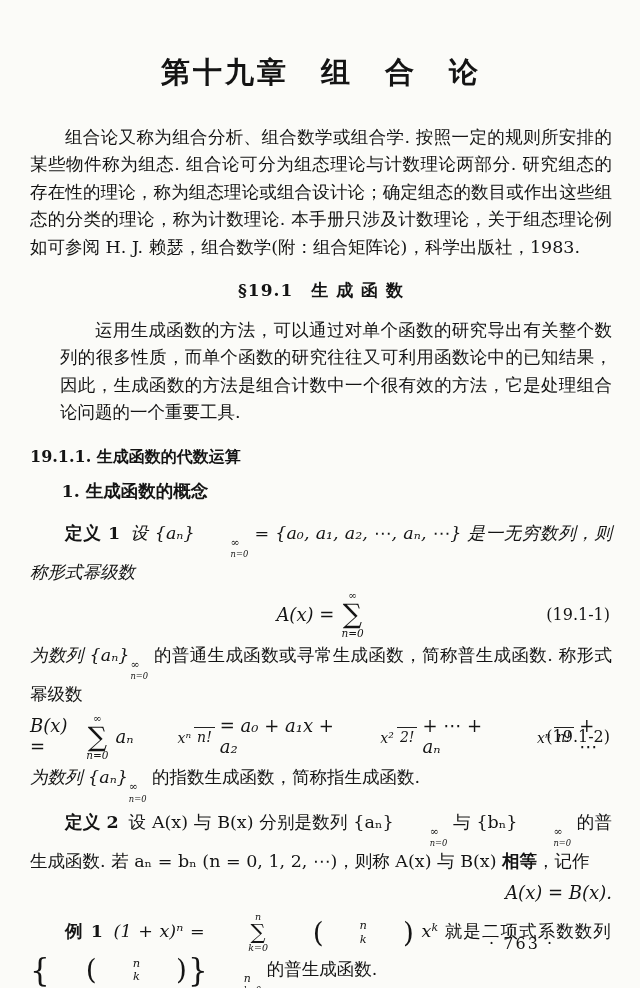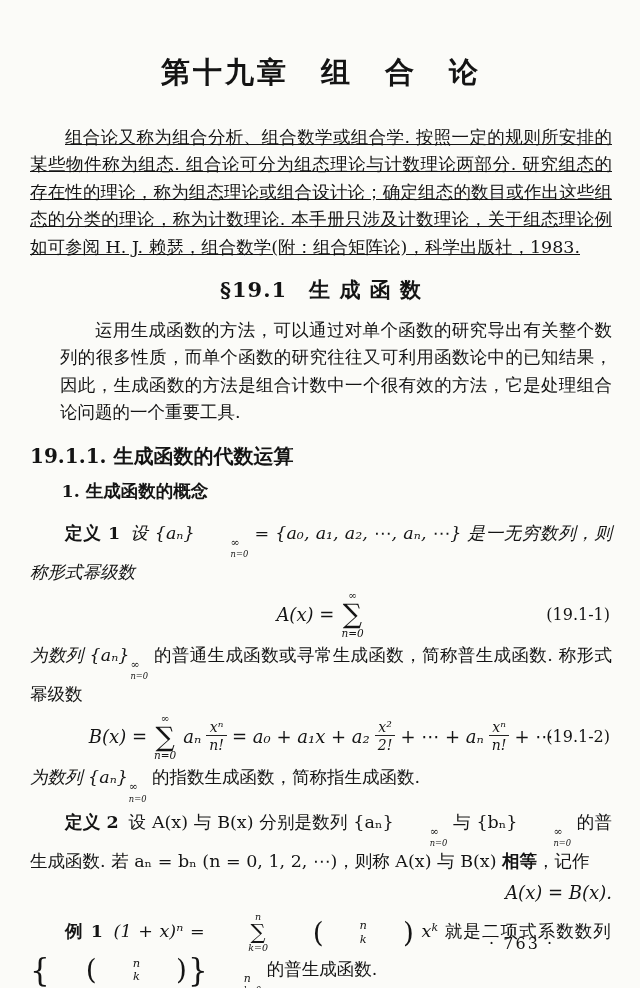--- a/index.html
+++ b/index.html
@@ -11,48 +11,48 @@
   }
   .page{padding:50px 28px 0 30px;box-sizing:border-box;}
   .chapter-title{
     text-align:center;font-size:29px;font-weight:bold;
     letter-spacing:3px;margin:0;line-height:44px;
   }
   .body-text{
     font-size:17.5px;line-height:27.4px;text-align:justify;margin:0;
   }
   .indent{text-indent:2em;}
-  .intro{margin-top:30px;text-decoration:underline;}
+  .intro{margin-top:30px;}
   .sec-heading{
-    text-align:center;font-size:21px;font-weight:bold;
+    text-align:center;font-size:17px;font-weight:bold;
     margin:14px 0 12px;line-height:30px;letter-spacing:1px;
   }
   .sec-intro{margin-top:9px;margin-left:30px;}
-  .subsec-heading{font-size:20px;font-weight:bold;margin:16px 0 0;line-height:27px;}
+  .subsec-heading{font-size:16px;font-weight:bold;margin:16px 0 0;line-height:27px;}
   .point-heading{font-size:17.5px;font-weight:bold;margin:8px 0 16px;text-indent:1.8em;line-height:26px;}
   .para{margin-top:5px;}
   .term-label{font-weight:bold;margin-right:4px;}
   .bold{font-weight:bold;}
   .mi{font-style:italic;}
 
   
   .equation{position:relative;display:flex;justify-content:center;align-items:center;margin:3px 0;min-height:48px;}
   .eq-body{display:inline-flex;align-items:center;gap:5px;font-size:18px;font-style:italic;}
   .eq-label{position:absolute;right:2px;top:50%;transform:translateY(-50%);font-size:16px;font-style:normal;}
   .center-eq{text-align:right;font-size:18px;margin:4px 0;line-height:28px;}
 
   
   .bigsum{display:inline-flex;flex-direction:column;align-items:center;line-height:1;vertical-align:middle;font-style:normal;margin:0 2px;}
   .bigsum .lim{font-size:10.5px;font-style:italic;line-height:1.15;}
   .bigsum .sigma{font-size:27px;line-height:0.95;}
   .bigsum.small .sigma{font-size:21px;}
   .bigsum.small .lim{font-size:9.5px;}
 
   
-  .frac{display:inline-flex;flex-direction:column;align-items:center;vertical-align:middle;font-style:italic;line-height:1;}
+  .frac{display:inline-flex;flex-direction:row;align-items:flex-end;vertical-align:middle;font-style:italic;line-height:1;margin-left:36px;}
   .frac .num{font-size:14px;line-height:1.15;padding:0 3px;}
   .frac .den{font-size:14px;line-height:1.3;border-top:1.2px solid #222;padding:0 3px;}
 
   
   .binom{display:inline-flex;align-items:center;vertical-align:middle;line-height:1;margin:0 1px;}
   .binom .paren{font-size:28px;line-height:0.85;font-style:normal;font-weight:400;}
   .binom .col{display:inline-flex;flex-direction:column;align-items:center;font-size:11.5px;font-style:italic;line-height:1.2;margin:0 1px;}
 
   
   .seq .brace{font-size:31px;line-height:0.85;font-style:normal;vertical-align:middle;}

